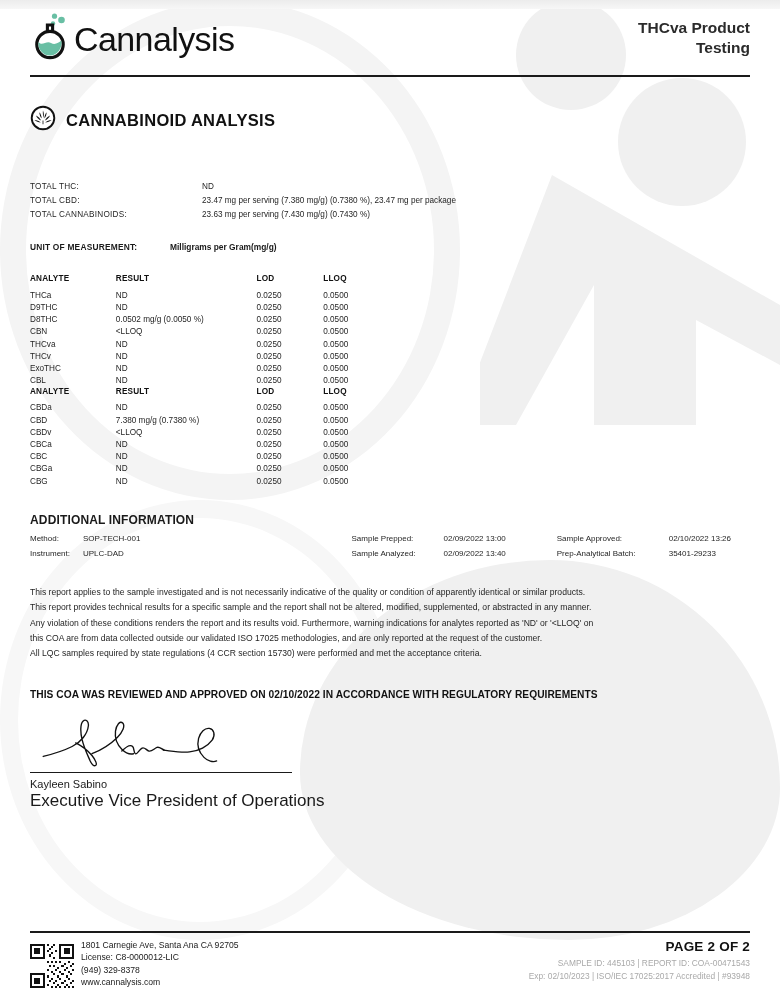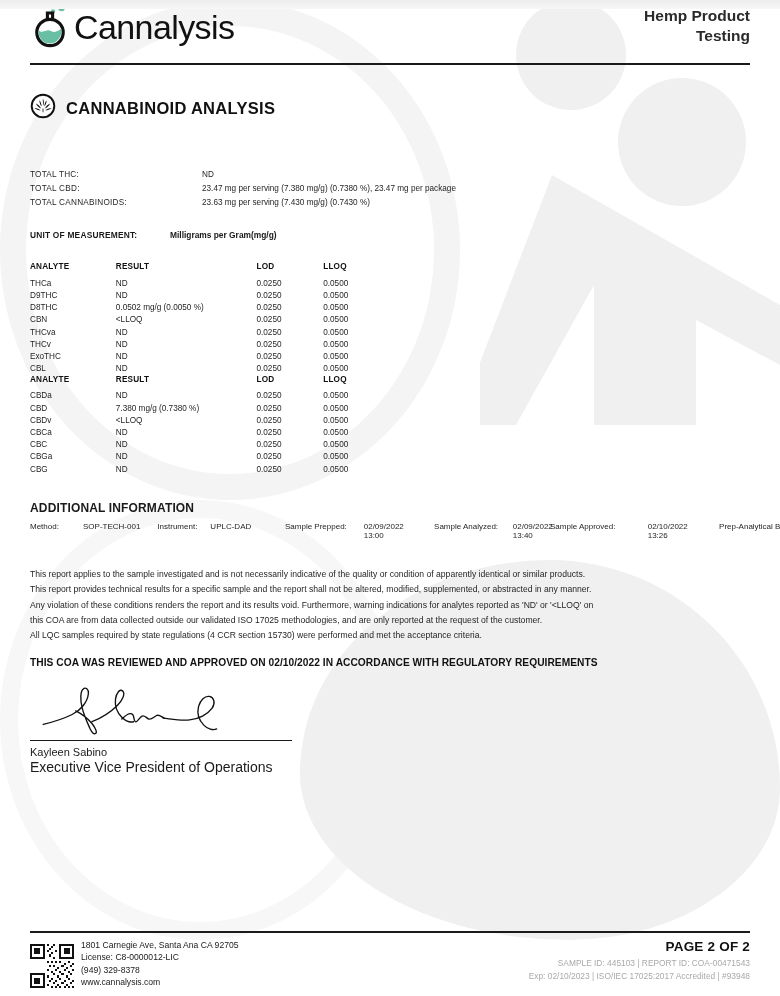--- a/index.html
+++ b/index.html
@@ -57,20 +57,21 @@
     border: 18px solid #f7f7f7;
     border-radius: 50%;
     background: transparent;
   }
   
   .content { position: relative; z-index: 2; padding: 0 30px; }
 
   
   .header {
     display: flex; align-items: flex-start; justify-content: space-between;
+    padding-top: 12px;
   }
   .brand { display: flex; align-items: center; gap: 4px; }
   .brand-name {
     font-size: 34px; font-weight: 400; letter-spacing: -0.6px;
     color: #111; line-height: 1;
   }
   .hdr-right {
     text-align: right; font-size: 15.5px; font-weight: bold;
     line-height: 1.32; color: #2b2b2b; padding-top: 6px;
   }
@@ -106,51 +107,51 @@
   .col-analyte { width: 72px; }
   .col-result  { width: 118px; }
   .col-lod     { width: 56px; }
   .col-lloq    { width: 56px; }
 
   
   .addl-title {
     margin-top: 26px; font-size: 12px; font-weight: bold; letter-spacing: 0.15px;
   }
   .addl-grid { display: flex; margin-top: 7px; font-size: 8px; }
-  .addl-col { display: flex; gap: 17px; }
+  .addl-col { display: flex; flex-direction: column; gap: 6px; }
   .addl-col.c1 { width: 280px; }
   .addl-col.c2 { width: 265px; align-items: center; }
   .addl-col.c3 { width: 200px; }
   .addl-line { display: flex; }
   .addl-k { color: #1f1f1f; }
   .addl-v { color: #1f1f1f; }
   .c1 .addl-k { width: 53px; }
   .c2 .addl-k { width: 92px; }
   .c3 .addl-k { width: 112px; }
 
   
   .disclaimer {
     margin-top: 27px; font-size: 8.6px; line-height: 1.78; color: #1f1f1f;
   }
   .disclaimer div { white-space: nowrap; }
 
   
   .approval {
-    margin-top: 13px; font-size: 10.2px; font-weight: bold; letter-spacing: 0.05px;
+    margin-top: 27px; font-size: 10.2px; font-weight: bold; letter-spacing: 0.05px;
     color: #111;
   }
 
   
   .sig-block { margin-top: 14px; }
   .sig-img { height: 56px; margin-left: 6px; }
   .sig-rule {
     width: 262px; border-top: 1.4px solid #1a1a1a; margin-top: -2px;
   }
   .sig-name { margin-top: 5px; font-size: 11px; color: #1a1a1a; }
-  .sig-title { font-size: 14px; color: #1a1a1a; margin-top: 1px; }
+  .sig-title { font-size: 17px; color: #1a1a1a; margin-top: 1px; }
 
   
   .footer {
     position: absolute; left: 30px; right: 30px; bottom: 8px; z-index: 3;
   }
   .footer-rule { border-top: 2.2px solid #1a1a1a; }
   .footer-body { display: flex; justify-content: space-between; padding-top: 6px; }
   .footer-left { display: flex; gap: 7px; align-items: flex-end; }
   .qr { width: 44px; height: 44px; display: block; }
   .addr { font-size: 8.6px; line-height: 1.42; color: #1a1a1a; }
@@ -185,21 +186,21 @@
             <circle cx="23.0" cy="11.5" r="2.2" fill="#69bfa4"></circle>
             <path d="M17.4 19.2 V13.0 H22.6 V19.2" fill="none" stroke="#111" stroke-width="3.1" stroke-linecap="butt"></path>
             <circle cx="20" cy="32.5" r="13.2" fill="#fff" stroke="#111" stroke-width="3.2"></circle>
             <path d="M8.4 30.0 C12.0 34.6 16.5 28.2 21.0 31.0 C25.0 33.5 28.5 30.6 31.4 28.6
                      C32.6 35.2 28.0 43.6 20.0 43.6 C12.4 43.6 7.6 36.6 8.4 30.0 Z" fill="#69bfa4"></path>
           </svg>
         </span>
         <span class="brand-name">Cannalysis</span>
       </div>
       <div class="hdr-right">
-        <div>Hemp Product</div>
+        <div>THCva Product</div>
         <div>Testing</div>
       </div>
     </div>
     <div class="rule-thick"></div>
 
     <div class="section-head">
       <span>
         <svg width="26" height="26" viewBox="0 0 26 26" aria-hidden="true">
           <circle cx="13" cy="13" r="11.3" fill="#fff" stroke="#111" stroke-width="1.9"></circle>
           <g fill="#111">

